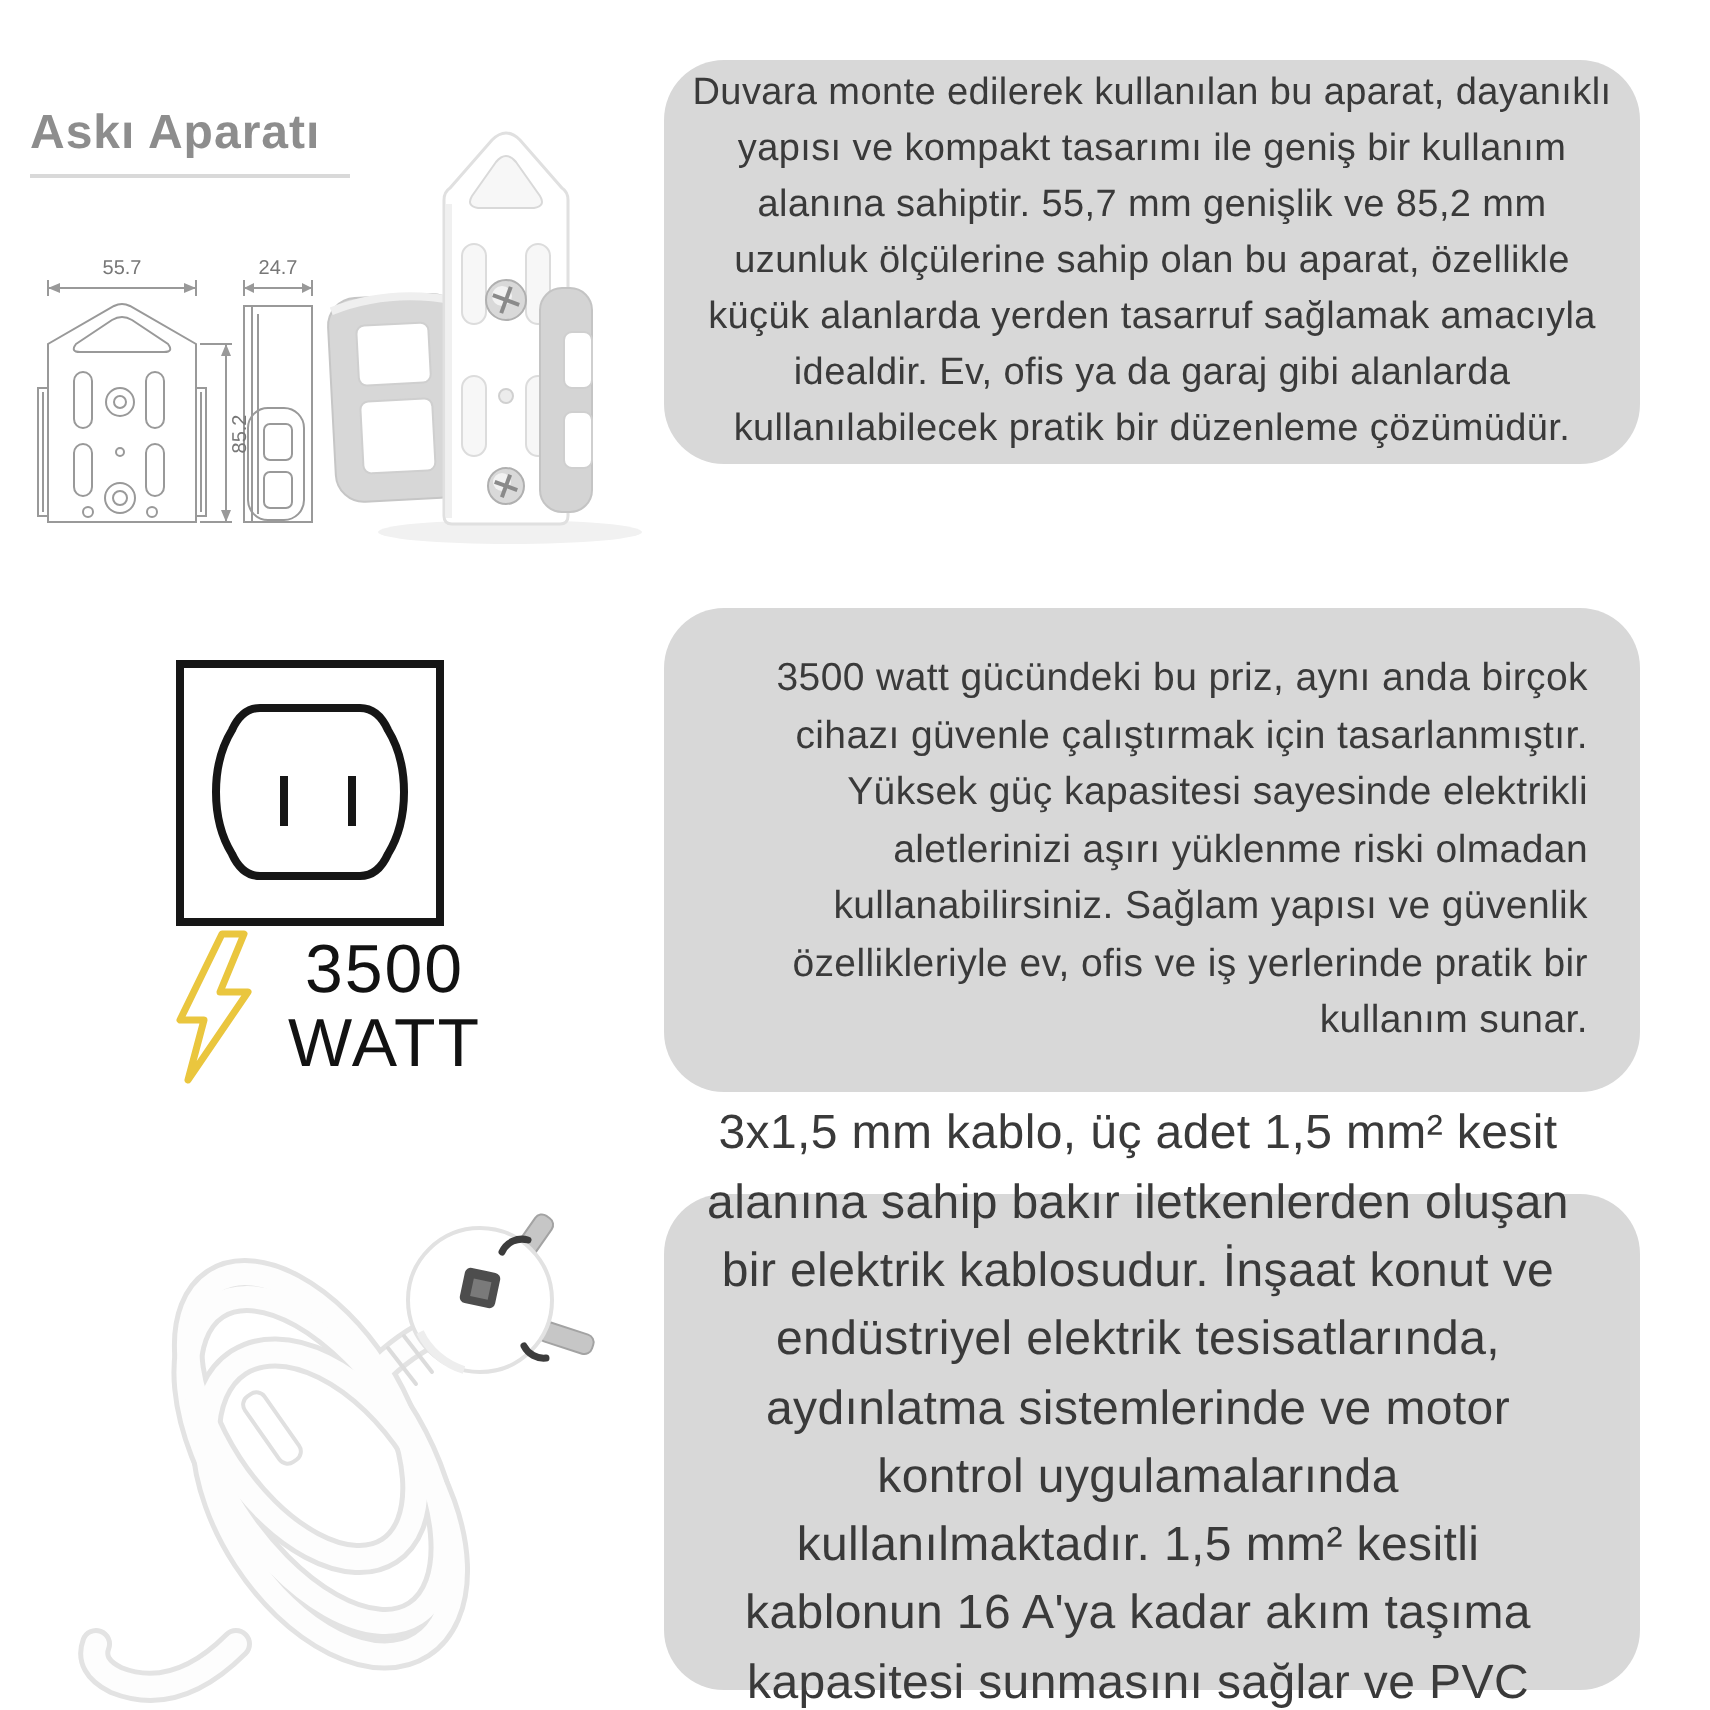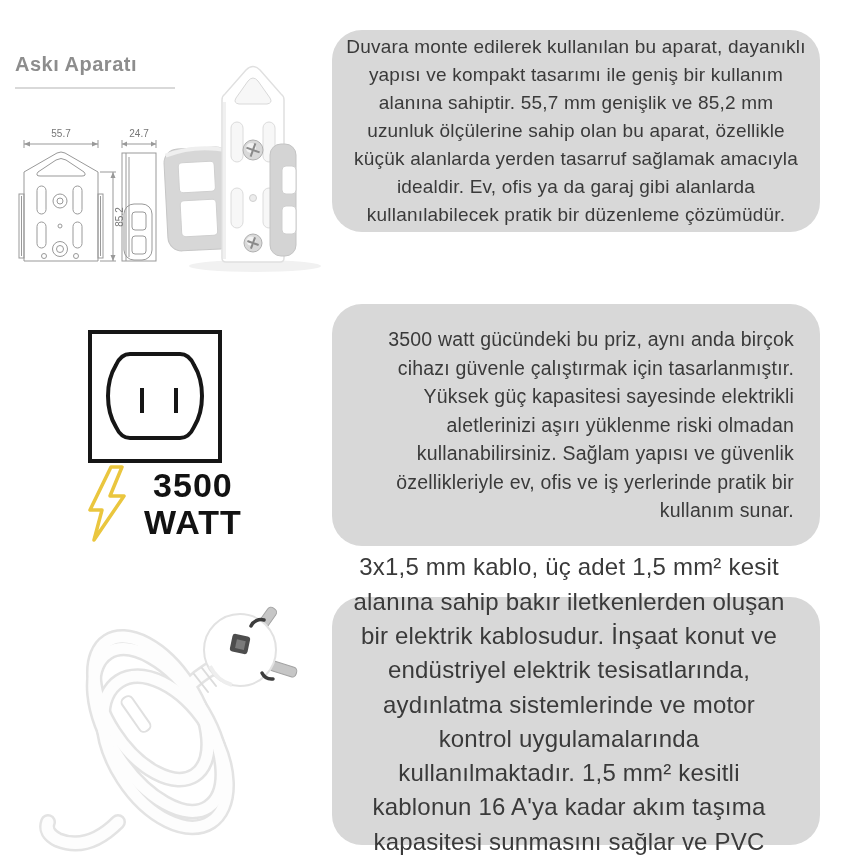--- a/index.html
+++ b/index.html
@@ -19,39 +19,39 @@
   .bubble p { margin:0; letter-spacing:.2px; }
   #bubble-mount { top:30px; height:202px; }
   #bubble-mount p { width:100%; text-align:center; font-size:19px; line-height:1.47; padding:0 14px; }
   #bubble-power { top:304px; height:242px; }
   #bubble-power p { text-align:right; font-size:19.5px; line-height:1.46; padding:0 26px 0 12px; }
   #bubble-cable { top:597px; height:248px; }
   #bubble-cable p { text-align:center; font-size:24px; line-height:1.43; padding:0 30px 0 16px;margin-top:36px; }
 
   #mount-title {
     position:absolute; left:15px; top:53px;
-    font-size:20px; font-weight:bold; color:#8d8d8d; letter-spacing:.5px;
+    font-size:24px; font-weight:bold; color:#8d8d8d; letter-spacing:.5px;
   }
   #title-divider {
     position:absolute; left:15px; top:87px; width:160px; height:2px; background:#d9d9d9;
   }
   #tech-drawing   { position:absolute; left:10px;  top:126px; }
   #bracket-render { position:absolute; left:158px; top:50px;  }
 
   #outlet-box {
     position:absolute; left:88px; top:330px;
     width:126px; height:125px;
     border:4px solid #161616; background:#ffffff;
   }
   #power-row {
     position:absolute; left:80px; top:462px;
     display:flex; align-items:center; gap:12px;
   }
   #watt-text {
-    font-size:34px; font-weight:700; color:#121212;
+    font-size:34px; font-weight:400; color:#121212;
     line-height:37px; text-align:center; letter-spacing:1px;
   }
   #cable-image { position:absolute; left:18px; top:580px; }
 
   .dim-label { font-size:10px; fill:#777777; font-family:"Liberation Sans", sans-serif; }
 </style>
 </head>
 <body>
 
 <div id="mount-title">Askı Aparatı</div>

